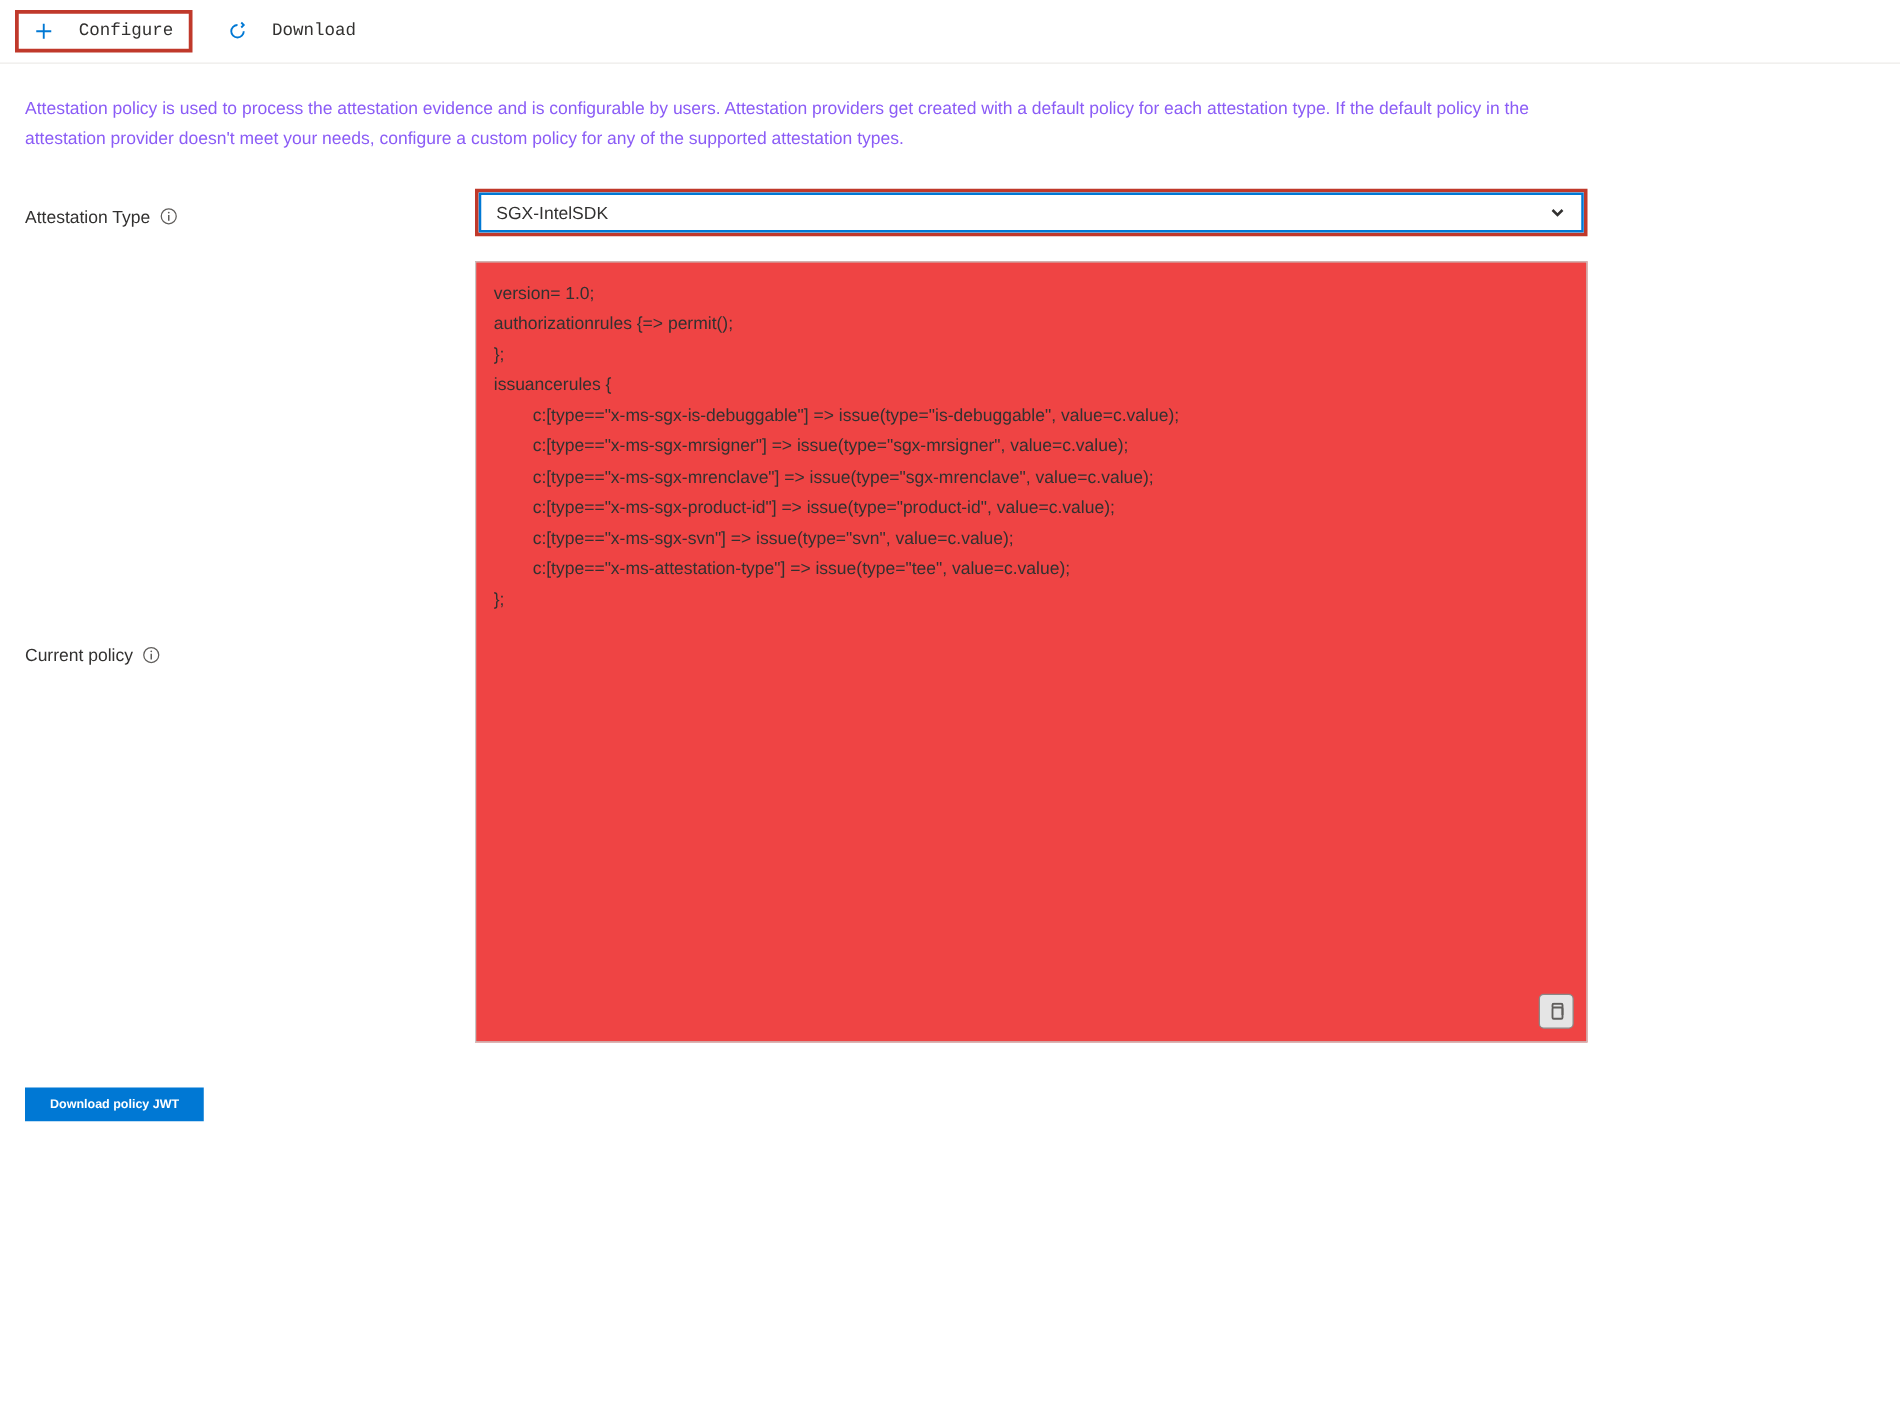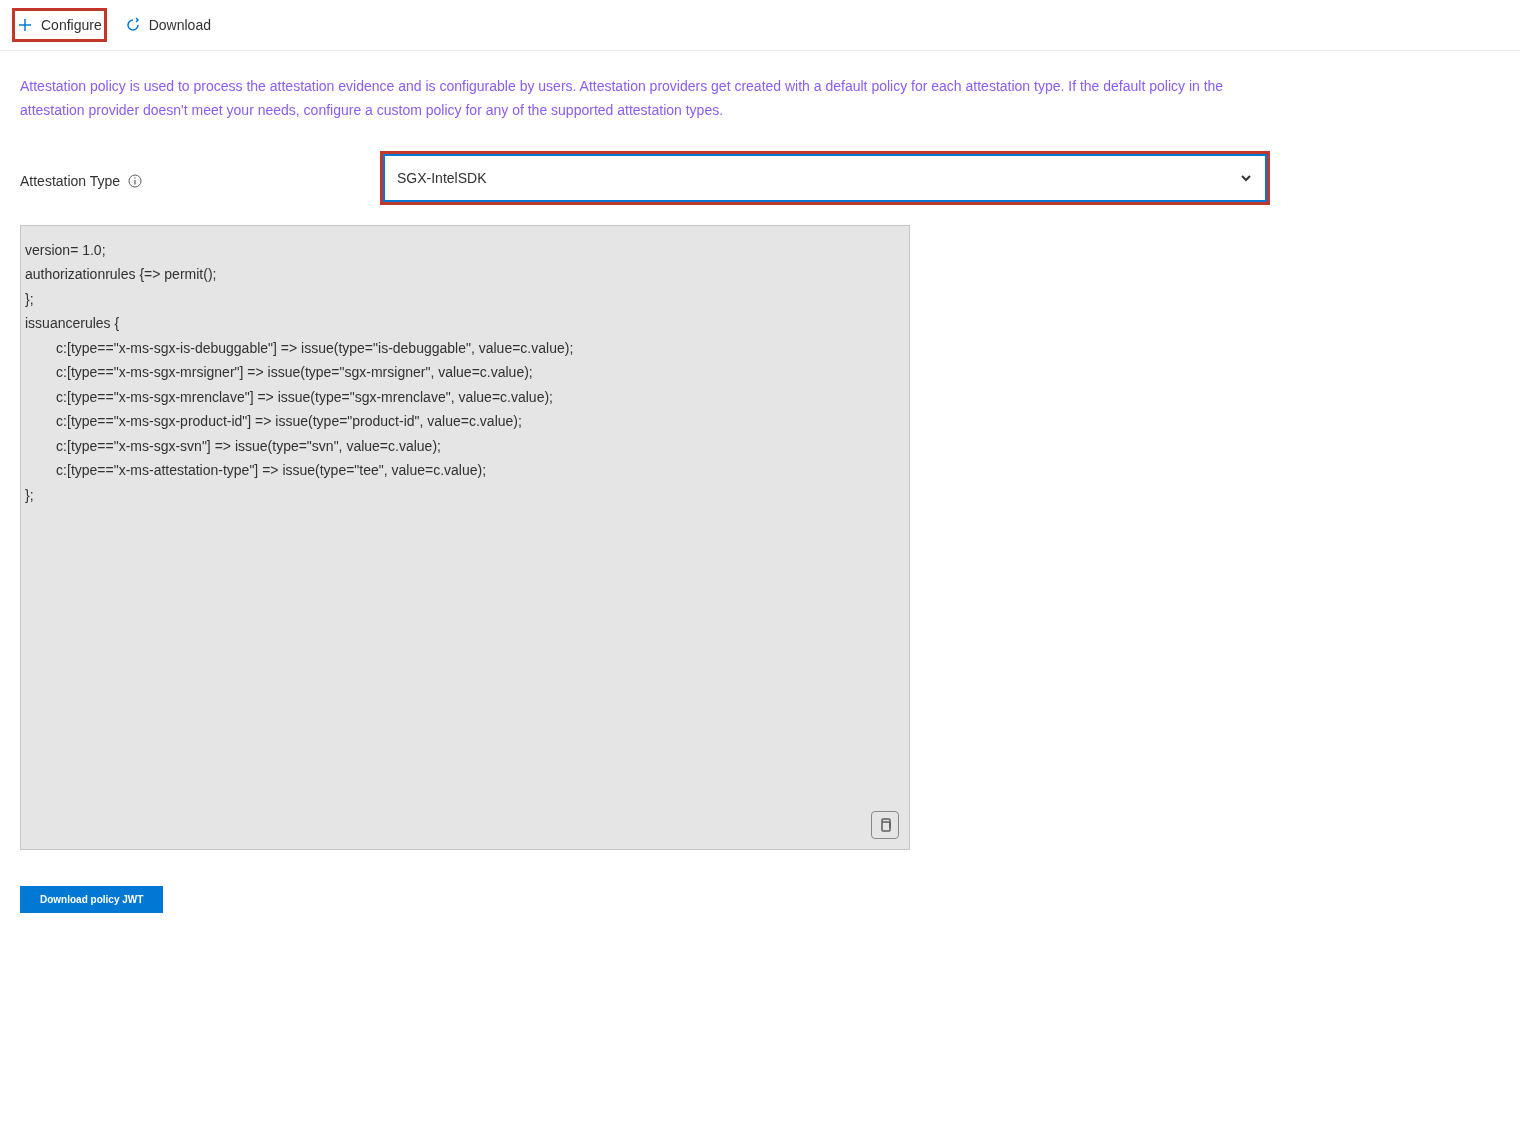--- a/index.html
+++ b/index.html
@@ -13,27 +13,28 @@
     .toolbar {
       display: flex;
       align-items: center;
       padding: 8px 12px;
       border-bottom: 1px solid #edebe9;
       gap: 16px;
     }
     .toolbar-btn {
       display: flex;
       align-items: center;
-      gap: 8px;
-      padding: 6px 2px;
+      gap: 20px;
+      padding: 6px 12px;
       background: none;
       border: none;
       cursor: pointer;
       font-size: 14px;
       color: #323130;
+      font-family: Liberation Mono, monospace;
     }
     .highlight-red {
       border: 3px solid #c0392b;
     }
     .icon-plus {
       width: 16px;
       height: 16px;
       stroke: #0078d4;
       stroke-width: 1.5;
       fill: none;
@@ -78,43 +79,43 @@
       flex: 1;
       max-width: 890px;
     }
     .select-wrapper {
       position: relative;
       border: 3px solid #c0392b;
     }
     .select-inner {
       border: 2px solid #0078d4;
       background: #fff;
-      height: 48px;
+      height: 32px;
       display: flex;
       align-items: center;
       padding: 0 12px;
       justify-content: space-between;
       cursor: pointer;
     }
     .select-value {
       color: #323130;
       font-size: 14px;
     }
     .icon-chevron {
       width: 14px;
       height: 14px;
       stroke: #323130;
       stroke-width: 2;
       fill: none;
     }
     .policy-box {
       position: relative;
-      background: #e5e5e5;
+      background: #ef4444;
       border: 1px solid #c8c6c4;
-      padding: 12px 4px;
+      padding: 12px 14px;
       font-family: 'Segoe UI', sans-serif;
       font-size: 14px;
       line-height: 1.75;
       min-height: 625px;
       white-space: pre;
       overflow: auto;
       color: #323130;
     }
     .copy-btn {
       position: absolute;
@@ -186,20 +187,28 @@
           <span class="select-value">SGX-IntelSDK</span>
           <svg class="icon-chevron" viewBox="0 0 14 14">
             <polyline points="3,5 7,9 11,5"></polyline>
           </svg>
         </div>
       </div>
     </div>
   </div>
 
   <div class="form-row">
+    <div class="form-label">
+      <span>Current policy</span>
+      <svg class="icon-info" viewBox="0 0 14 14">
+        <circle cx="7" cy="7" r="6" fill="none" stroke="#605e5c" stroke-width="1"></circle>
+        <circle cx="7" cy="4" r="0.7" fill="#605e5c"></circle>
+        <line x1="7" y1="6" x2="7" y2="10.5" stroke="#605e5c" stroke-width="1.2"></line>
+      </svg>
+    </div>
     <div class="form-control">
       <div class="policy-box">version= 1.0;
 authorizationrules {=&gt; permit();
 };
 issuancerules {
         c:[type=="x-ms-sgx-is-debuggable"] =&gt; issue(type="is-debuggable", value=c.value);
         c:[type=="x-ms-sgx-mrsigner"] =&gt; issue(type="sgx-mrsigner", value=c.value);
         c:[type=="x-ms-sgx-mrenclave"] =&gt; issue(type="sgx-mrenclave", value=c.value);
         c:[type=="x-ms-sgx-product-id"] =&gt; issue(type="product-id", value=c.value);
         c:[type=="x-ms-sgx-svn"] =&gt; issue(type="svn", value=c.value);

